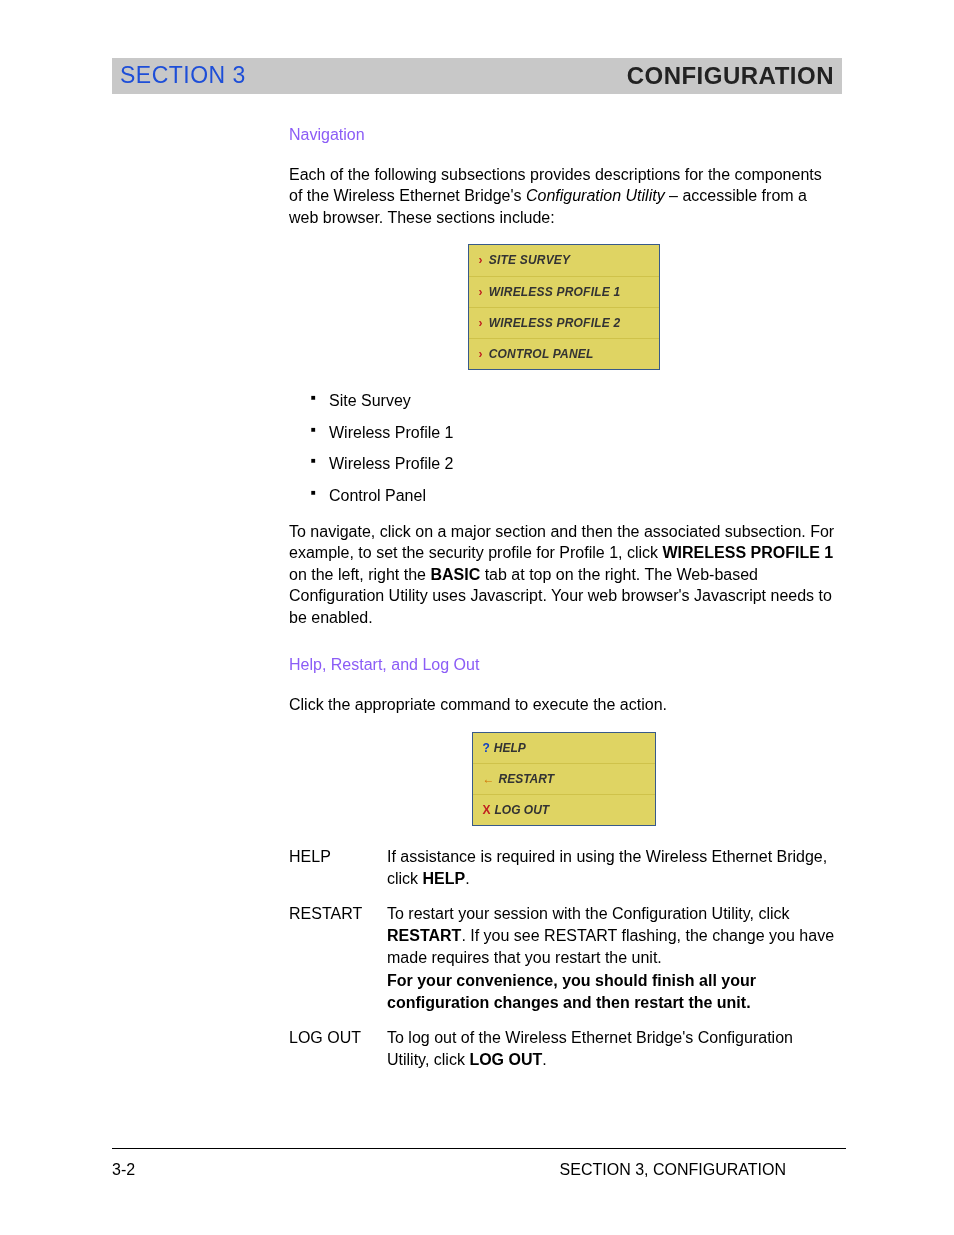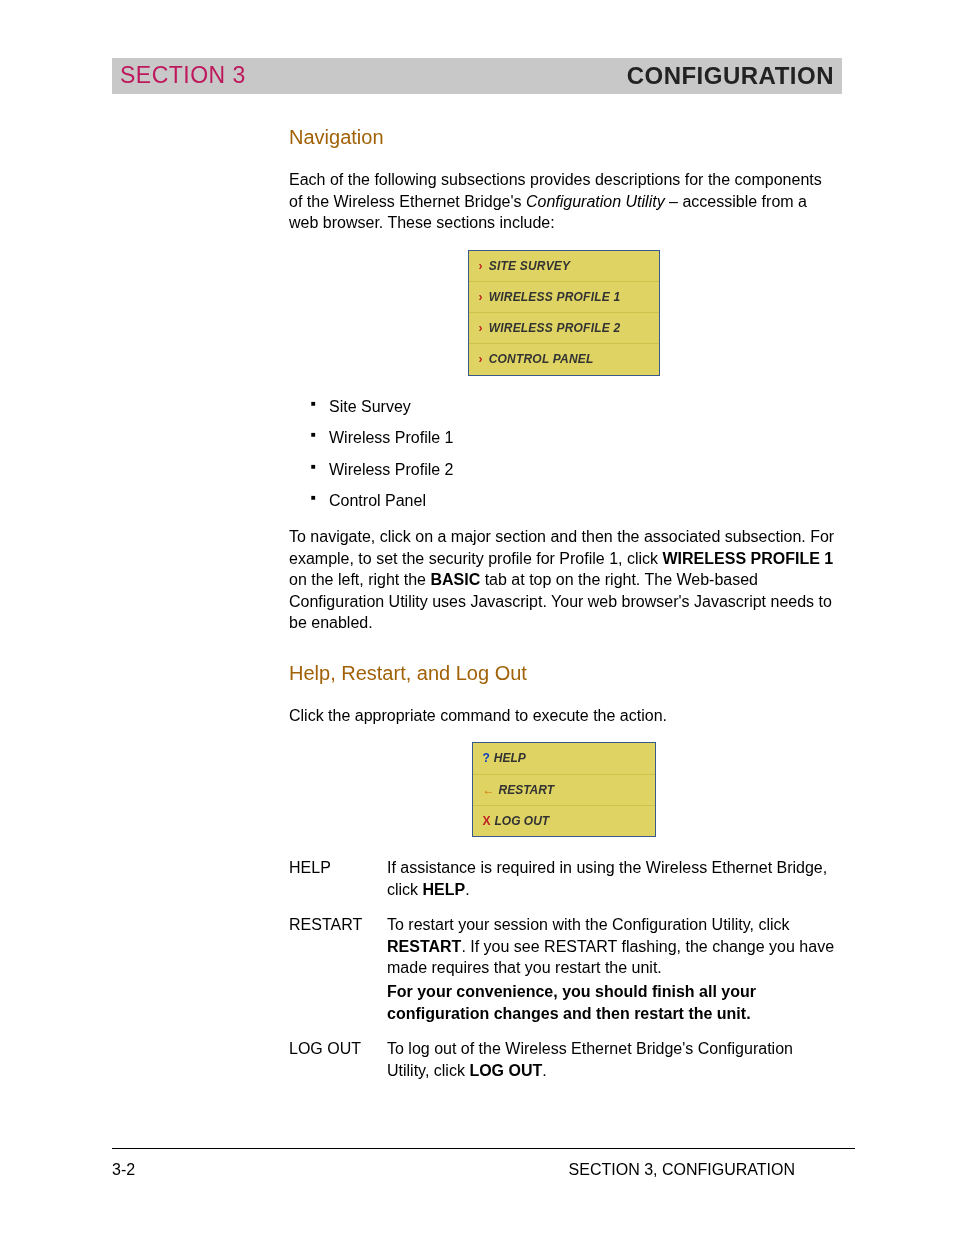--- a/index.html
+++ b/index.html
@@ -23,36 +23,36 @@
     height: 36px;
     display: flex;
     align-items: center;
     justify-content: space-between;
     padding: 0 8px;
     margin-bottom: 30px;
   }
   .header-left {
     font-size: 23px;
     letter-spacing: 0.5px;
-    color: #be185d;
+    color: #1d4ed8;
     font-weight: normal;
   }
   .header-right {
     font-size: 24px;
     font-weight: bold;
     color: #222;
     letter-spacing: 0.5px;
   }
   .content {
     margin-left: 177px;
     margin-right: 4px;
   }
   h2.sec {
-    color: #a16207;
-    font-size: 20px;
+    color: #8b5cf6;
+    font-size: 16px;
     font-weight: normal;
     margin: 0 0 18px 0;
   }
   p {
     margin: 0 0 16px 0;
   }
   .center-box {
     display: flex;
     justify-content: center;
     margin: 10px 0 20px 0;
@@ -127,21 +127,21 @@
   .action-box .arow:last-child { border-bottom: none; }
   .action-box .sym { font-style: normal; font-weight: bold; }
   .c-blue { color: #1040c0; }
   .c-orange { color: #d07000; }
   .c-red { color: #c02020; }
   .c-text { color: #333; }
   .footer {
     position: absolute;
     bottom: 54px;
     left: 112px;
-    right: 99px;
+    right: 108px;
   }
   .footer-rule {
     border: none;
     border-top: 1px solid #000;
     margin: 0 0 10px 0;
   }
   .footer-row {
     display: flex;
     align-items: baseline;
   }

